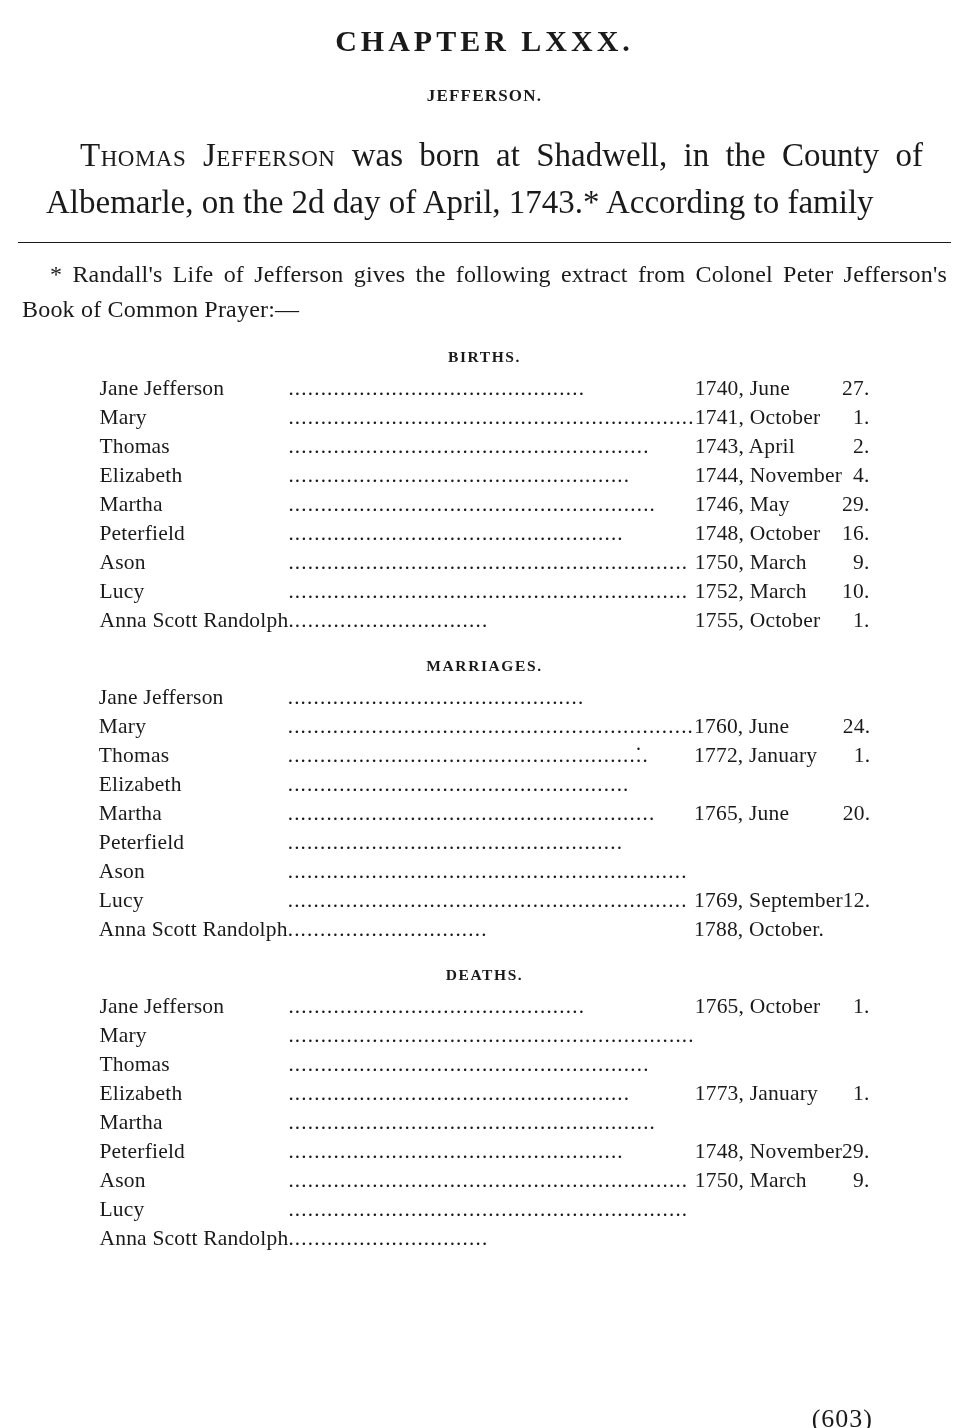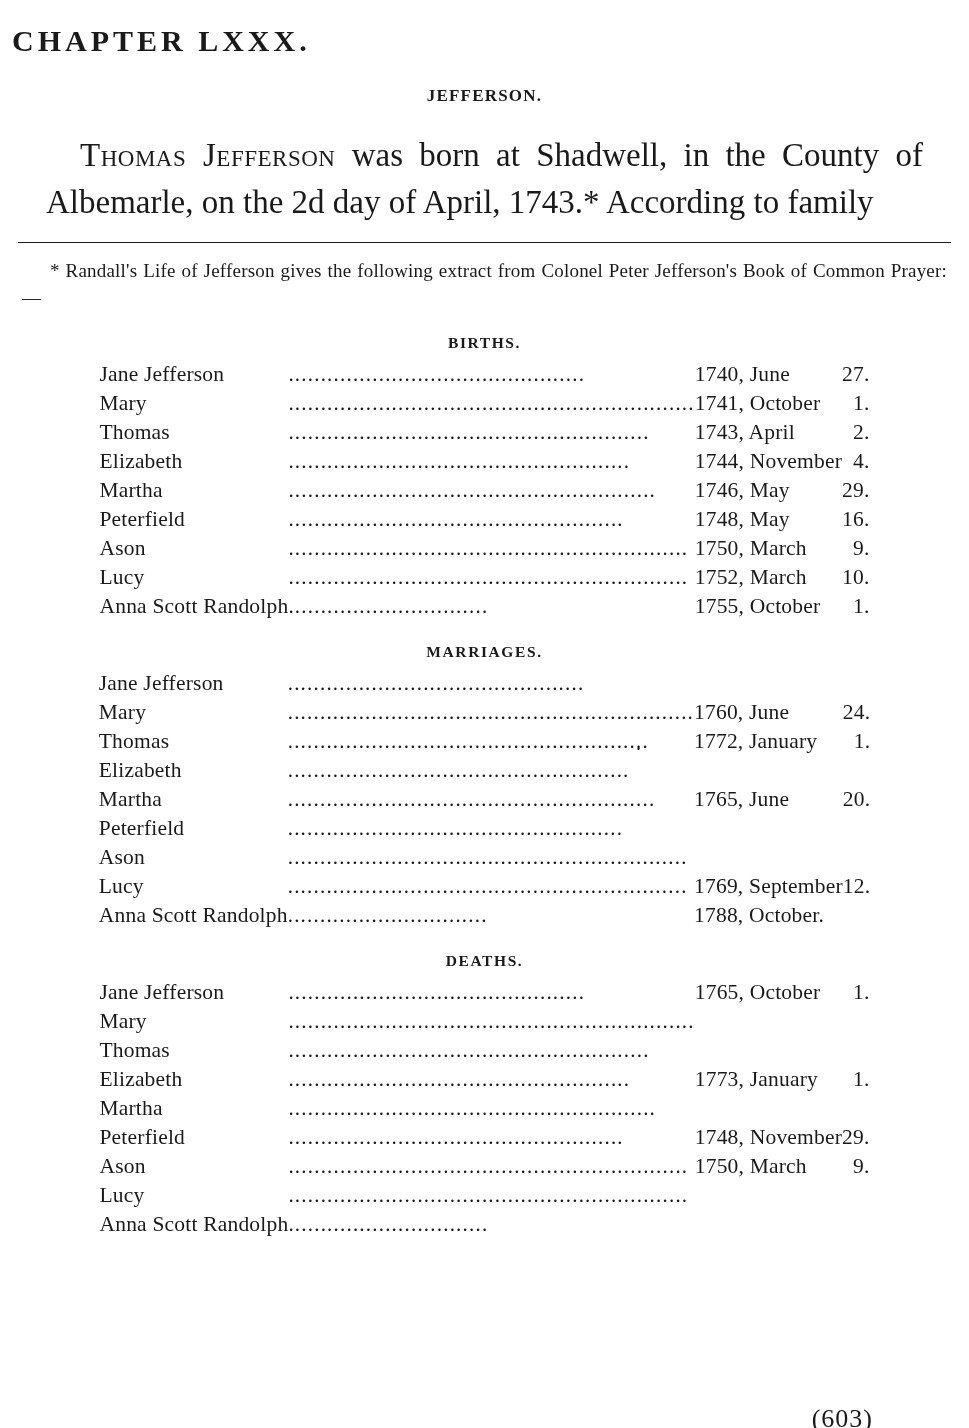--- a/index.html
+++ b/index.html
@@ -15,25 +15,25 @@
     color: #1a1a1a;
     overflow: hidden;
   }
   .page {
     position: relative;
     width: 969px;
     height: 1428px;
     padding: 0;
   }
   .chapter-title {
-    text-align: left;
+    text-align: center;
     font-size: 30px;
     letter-spacing: 4px;
     font-weight: bold;
-    margin: 24px 0 0 12px;
+    margin: 24px 0 0 0;
     font-family: "Liberation Serif", serif;
   }
   .section-name {
     text-align: center;
     font-size: 17px;
     letter-spacing: 1.2px;
     font-weight: bold;
     margin: 28px 0 0 0;
   }
   .body-text {
@@ -47,21 +47,21 @@
     font-variant: small-caps;
     letter-spacing: 0.5px;
   }
   .footnote-rule {
     margin: 16px 18px 0 18px;
     border: 0;
     border-top: 1.6px solid #1a1a1a;
   }
   .footnote {
     margin: 14px 22px 0 22px;
-    font-size: 19px;
+    font-size: 24px;
     line-height: 1.45;
     text-align: justify;
     text-indent: 28px;
     letter-spacing: 0.2px;
   }
   .list-heading {
     text-align: center;
     font-size: 15.5px;
     letter-spacing: 1.6px;
     font-weight: bold;
@@ -184,21 +184,21 @@
               <span class="dots">.........................................................</span>
             </td>
           <td class="date">1746, May</td>
           <td class="day">29.</td>
         </tr>
         <tr>
           <td class="name">Peterfield</td>
           <td class="leader">
               <span class="dots">....................................................</span>
             </td>
-          <td class="date">1748, May</td>
+          <td class="date">1748, October</td>
           <td class="day">16.</td>
         </tr>
         <tr>
           <td class="name">Ason</td>
           <td class="leader">
               <span class="dots">..............................................................</span>
             </td>
           <td class="date">1750, March</td>
           <td class="day">9.</td>
         </tr>

